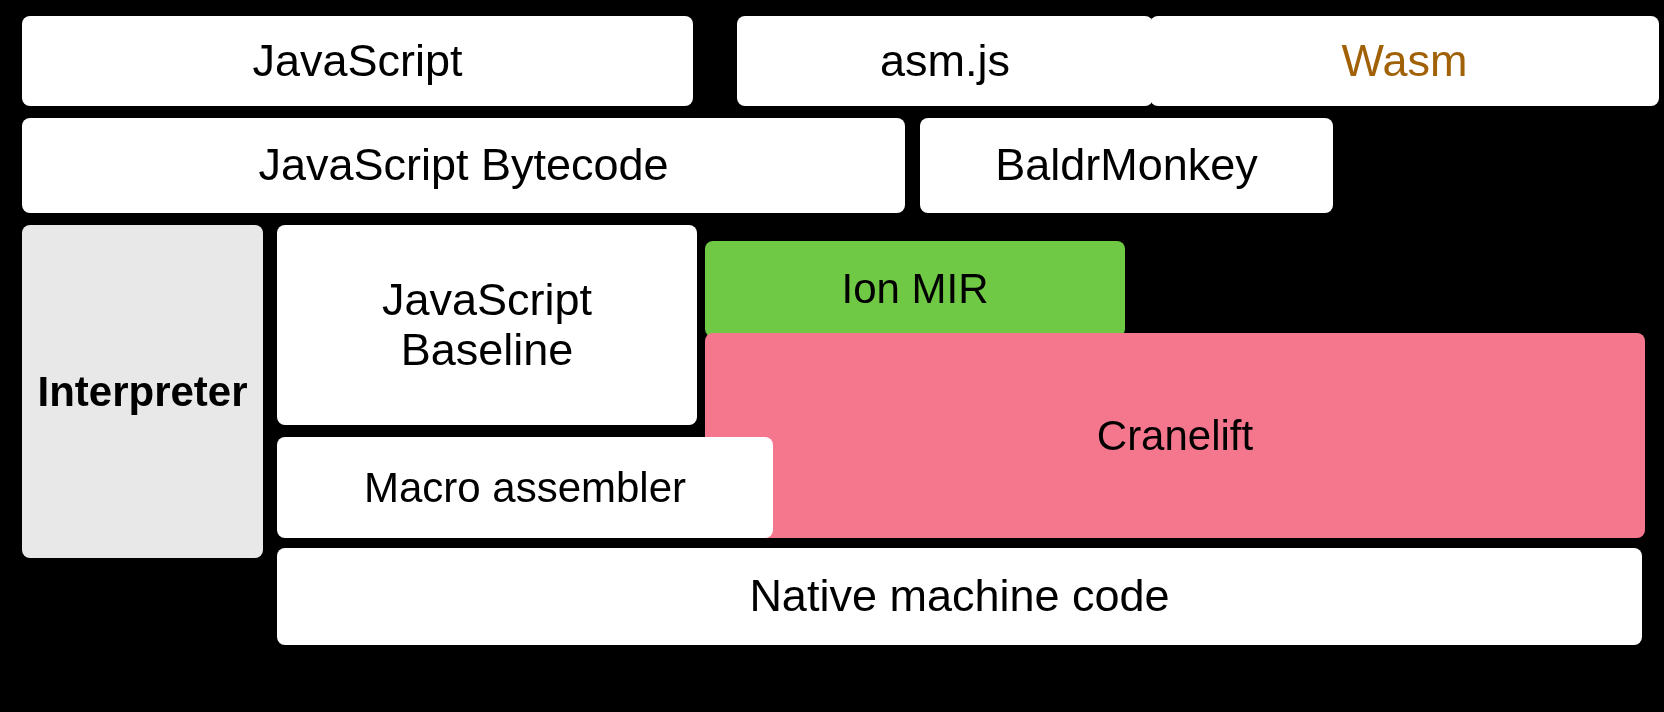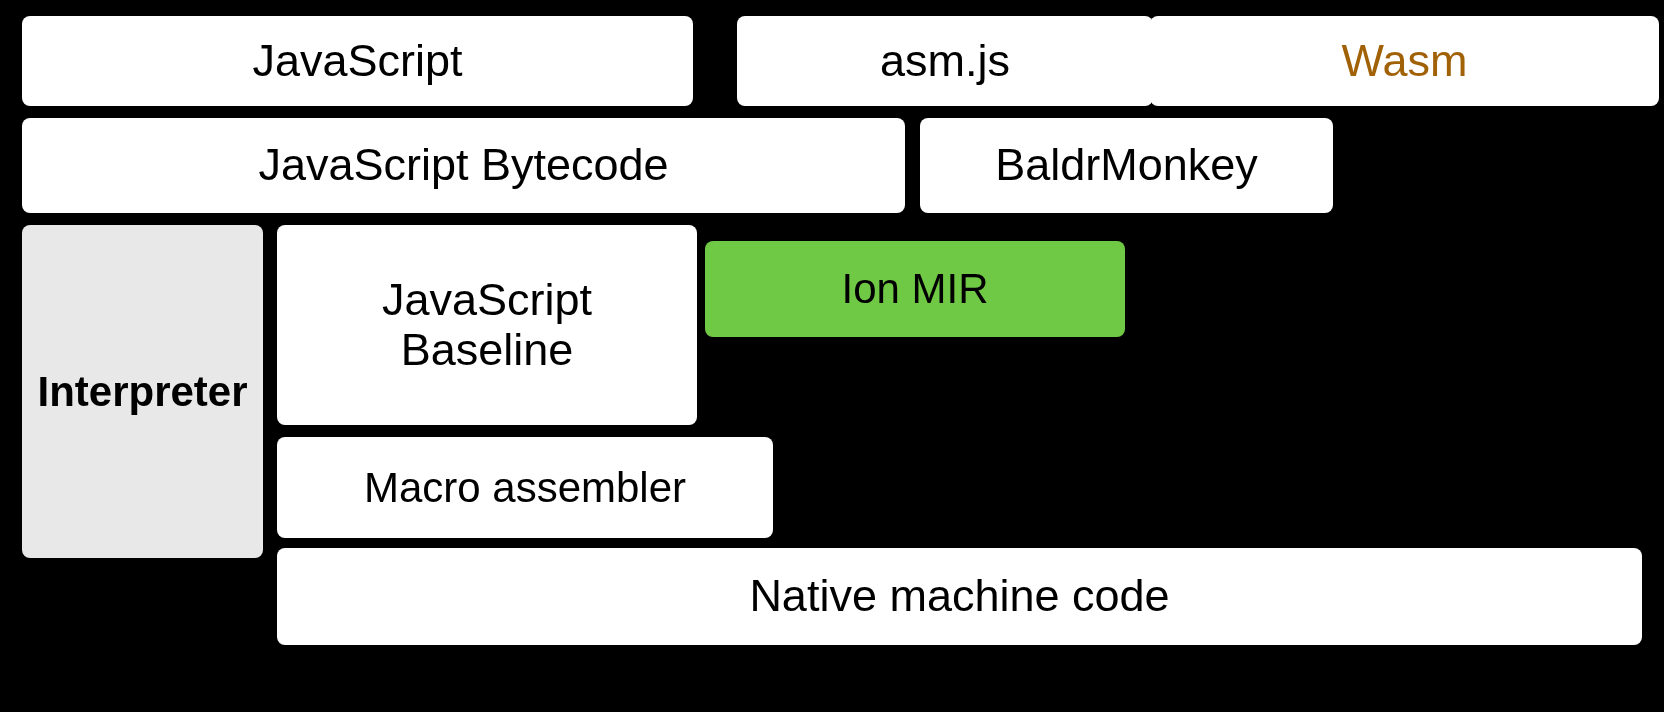--- a/index.html
+++ b/index.html
@@ -45,18 +45,19 @@
     </div>
     <div style="position: absolute; left: 0px; top: 0px; width: 100%; height: 100%;">
       <div class="box fill-white" style="left: 920px; top: 118px; width: 413px; height: 95px; font-size: 45px; color: rgb(0, 0, 0);">BaldrMonkey</div>
       <div class="box fill-white" style="left: 22px; top: 118px; width: 883px; height: 95px; font-size: 45px; color: rgb(0, 0, 0);">JavaScript Bytecode</div>
     </div>
     <div style="position: absolute; left: 0px; top: 0px; width: 100%; height: 100%;">
       <div class="box fill-gray" style="left: 22px; top: 225px; width: 241px; height: 333px; font-size: 42px; color: rgb(0, 0, 0); font-weight: bold;">Interpreter</div>
       <div class="box fill-white" style="left: 277px; top: 225px; width: 420px; height: 200px; font-size: 45px; color: rgb(0, 0, 0);">JavaScript
 Baseline</div>
       <div class="box fill-green" style="left: 705px; top: 225px; width: 420px; height: 96px; font-size: 42px; color: rgb(0, 0, 0);">Ion MIR</div>
+      <div class="box fill-pink" style="left: 705px; top: 333px; width: 940px; height: 205px; font-size: 42px; color: rgb(0, 0, 0);">Cranelift</div>
       <div class="box fill-white" style="left: 277px; top: 437px; width: 496px; height: 101px; font-size: 42px; color: rgb(0, 0, 0);">Macro assembler</div>
     </div>
     <div style="position: absolute; left: 0px; top: 0px; width: 100%; height: 100%; padding-left: 16px;">
       <div class="box fill-white" style="left: 277px; top: 548px; width: 1365px; height: 97px; font-size: 45px; color: rgb(0, 0, 0);">Native machine code</div>
     </div>
   </div>
 
 </body></html>

